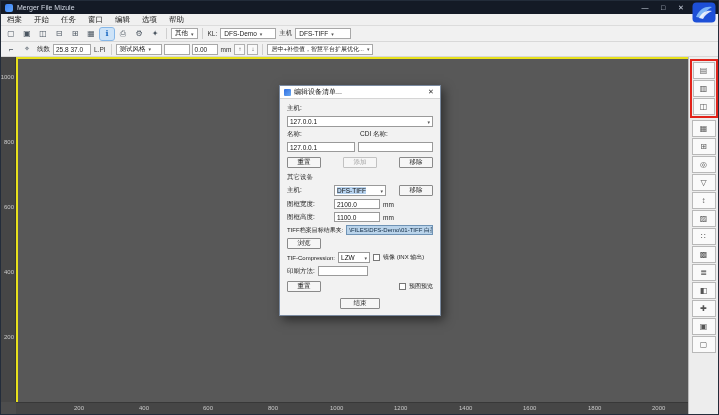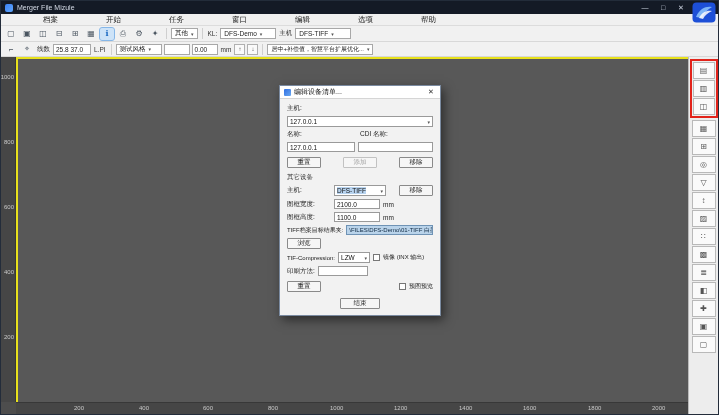--- a/index.html
+++ b/index.html
@@ -6,21 +6,21 @@
   html,body{width:719px;height:415px;overflow:hidden;}
   .window{position:absolute;inset:0;width:719px;height:415px;border:1px solid #232c3a;display:flex;flex-direction:column;background:#f0f0f0;}
   
   .titlebar{height:13px;background:#141a26;color:#d4dae6;display:flex;align-items:center;font-size:7px;padding:0 4px;gap:4px;flex:0 0 auto;position:relative;z-index:30;}
   .app-icon{width:8px;height:8px;background:linear-gradient(135deg,#3b82f6,#60a5fa);border-radius:2px;flex:0 0 auto;}
   .tb-spacer{flex:1;}
   .win-btn{width:14px;text-align:center;font-size:7px;color:#cfd6e4;cursor:default;}
   .logo-badge{position:absolute;top:1px;right:2px;width:24px;height:21px;z-index:50;}
   
   .menubar{height:12px;background:#f0f0f0;border-bottom:1px solid #dcdcdc;display:flex;align-items:center;font-size:7.5px;color:#222;flex:0 0 auto;}
-  .menu-item{padding:0 6px;margin-left:36px;}
+  .menu-item{padding:0 6px;}
   
   .toolbar{background:#f1f1f1;border-bottom:1px solid #d8d8d8;display:flex;align-items:center;font-size:7px;color:#333;gap:2px;padding:0 3px;flex:0 0 auto;}
   #toolbar1{height:16px;}
   #toolbar2{height:15px;}
   .tool-icon{width:14px;height:12px;display:flex;align-items:center;justify-content:center;font-size:8px;color:#4a5560;border-radius:2px;}
   .tool-icon.selected{background:#cde3f8;outline:1px solid #86b7e8;color:#1767c0;}
   .sep{width:1px;height:11px;background:#cfcfcf;margin:0 2px;}
   .dropdown{height:11px;background:#fff;border:1px solid #a8a8a8;display:inline-flex;align-items:center;font-size:6.5px;padding:0 3px;gap:3px;color:#222;white-space:nowrap;}
   .dropdown::after{content:"▾";font-size:5px;color:#555;}
   .mini-input{height:11px;background:#fff;border:1px solid #a8a8a8;display:inline-flex;align-items:center;font-size:6.5px;padding:0 2px;color:#222;}

